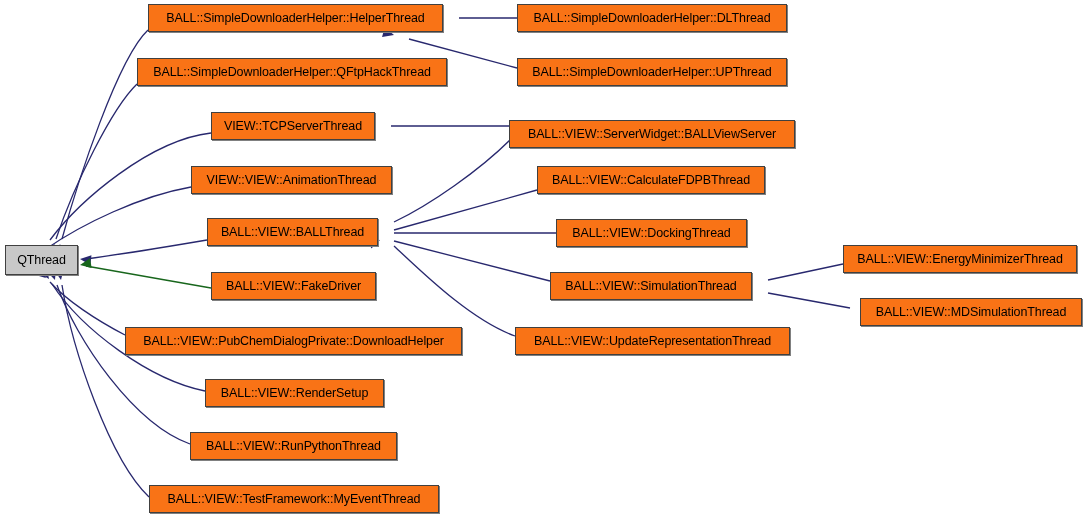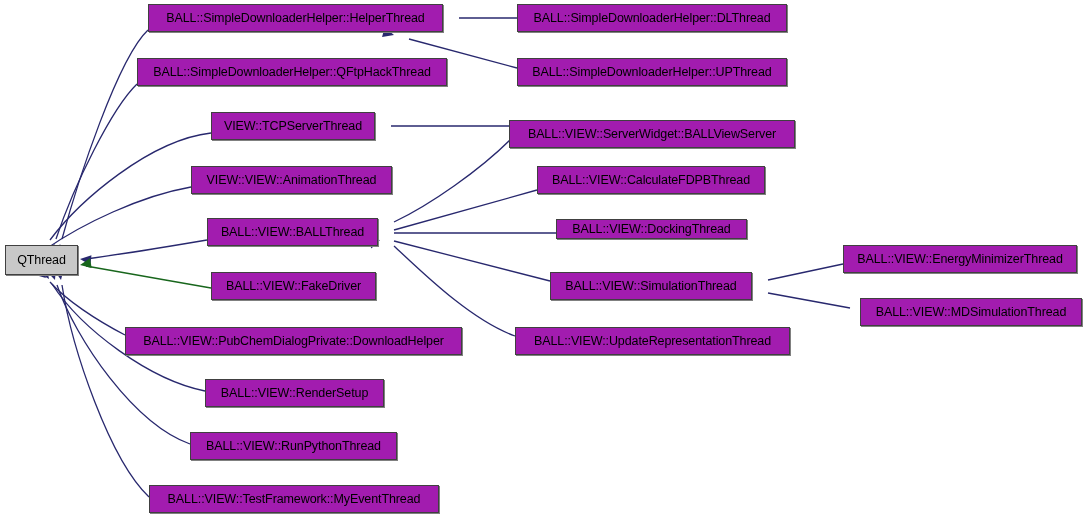--- a/index.html
+++ b/index.html
@@ -28,21 +28,21 @@
   #node-layer {
     position: absolute;
     left: 0;
     top: 0;
     width: 1088px;
     height: 520px;
   }
   .node {
     position: absolute;
     box-sizing: border-box;
-    background: #a21caf;
+    background: #f97316;
     border: 1px solid #404040;
     box-shadow: 1px 1px 0 0 #808080;
     display: flex;
     align-items: center;
     justify-content: center;
     white-space: nowrap;
     overflow: hidden;
   }
   .node.root {
     background: #c8c8c8;
@@ -141,21 +141,21 @@
       </div>
       <div class="node" style="left: 517px; top: 58px; width: 270px; height: 28px;">
         <span class="node-label">BALL::SimpleDownloaderHelper::UPThread</span>
       </div>
       <div class="node" style="left: 509px; top: 112px; width: 286px; height: 28px; margin-top: 8px;">
         <span class="node-label">BALL::VIEW::ServerWidget::BALLViewServer</span>
       </div>
       <div class="node" style="left: 537px; top: 166px; width: 228px; height: 28px;">
         <span class="node-label">BALL::VIEW::CalculateFDPBThread</span>
       </div>
-      <div class="node" style="left: 556px; top: 219px; width: 191px; height: 20px;">
+      <div class="node" style="left: 556px; top: 219px; width: 191px; height: 28px;">
         <span class="node-label">BALL::VIEW::DockingThread</span>
       </div>
       <div class="node" style="left: 550px; top: 272px; width: 202px; height: 28px;">
         <span class="node-label">BALL::VIEW::SimulationThread</span>
       </div>
       <div class="node" style="left: 515px; top: 327px; width: 275px; height: 28px;">
         <span class="node-label">BALL::VIEW::UpdateRepresentationThread</span>
       </div>
       <div class="node" style="left: 843px; top: 245px; width: 234px; height: 28px;">
         <span class="node-label">BALL::VIEW::EnergyMinimizerThread</span>

